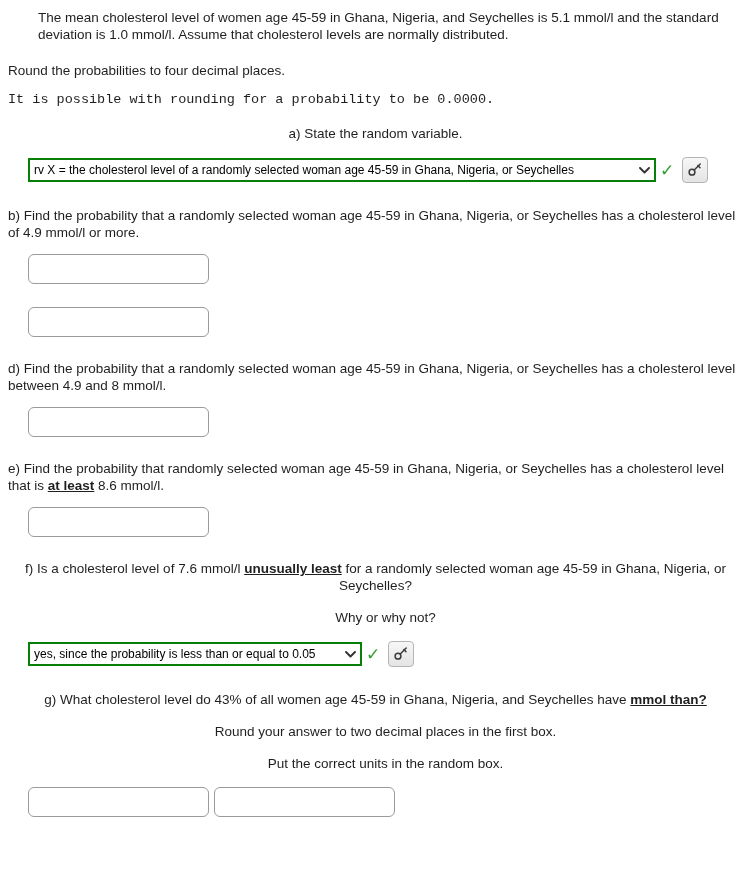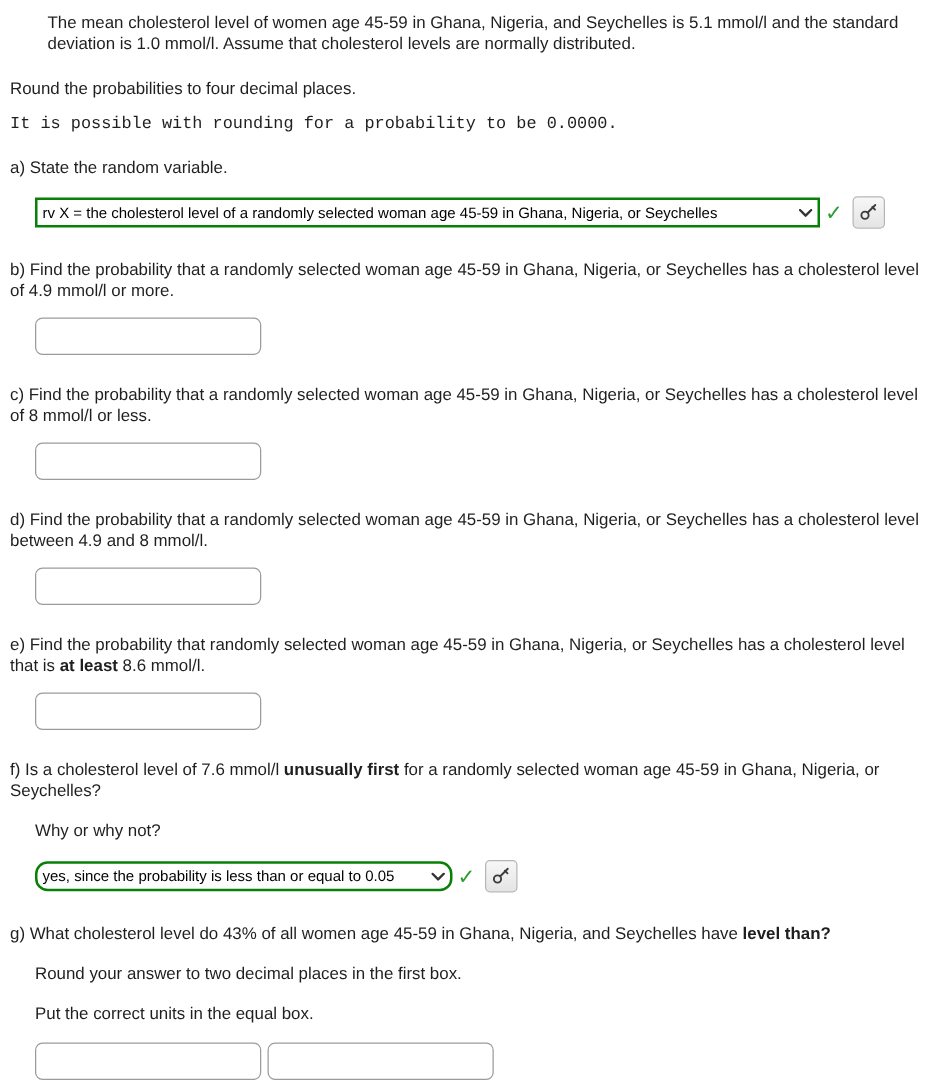--- a/index.html
+++ b/index.html
@@ -9,23 +9,23 @@
     font-family: "Liberation Sans", "DejaVu Sans", sans-serif;
     font-size: 13.5px;
     line-height: 17px;
     color: #1f1f1f;
     padding: 9px 8px 10px 8px;
   }
   p { margin: 0; max-width: 736px; }
   .intro        { margin-bottom: 19px; margin-left: 30px; }
   .note         { margin-bottom: 12px; }
   .note-last    { margin-bottom: 17px; font-family: Liberation Mono, monospace; }
-  .prompt       { margin-bottom: 15px; }
+  .prompt       { margin-bottom: 15px; text-align: center; }
   .prompt-tight { margin-bottom: 13px; }
-  b { font-weight: bold; }
+  b { font-weight: bold; text-decoration: underline; }
 
   .indent { margin-left: 20px; }
 
   .answer-row {
     display: flex;
     align-items: center;
     margin-left: 20px;
     margin-bottom: 24px;
   }
 
@@ -38,21 +38,21 @@
     height: 24px;
     border: 2px solid #088008;
     background: #ffffff;
     padding: 0 4px 0 4px;
     font-size: 12px;
     color: #000000;
     white-space: nowrap;
     cursor: default;
   }
   .select-a { width: 628px; }
-  .select-f { width: 334px; border-radius: 10px; }
+  .select-f { width: 334px; }
   .select-box .chev { flex: 0 0 auto; margin-top: 1px; }
 
   .checkmark {
     color: #2e9e2e;
     font-size: 17px;
     font-weight: bold;
     margin-left: 4px;
     line-height: 1;
   }
 
@@ -122,42 +122,41 @@
 </div>
 
 <div>
   <p class="prompt-tight">b) Find the probability that a randomly selected woman age 45-59 in Ghana, Nigeria, or Seychelles has a cholesterol level of 4.9 mmol/l or more.</p>
   <div class="input-row">
     <input type="text" class="answer-input" value="" style="">
   </div>
 </div>
 
 <div>
-  <p class="prompt-tight">c) Find the probability that a randomly selected woman age 45-59 in Ghana, Nigeria, or Seychelles has a cholesterol level of 8 mmol/l or less.</p>
   <div class="input-row">
     <input type="text" class="answer-input" value="" style="">
   </div>
 </div>
 
 <div>
   <p class="prompt-tight">d) Find the probability that a randomly selected woman age 45-59 in Ghana, Nigeria, or Seychelles has a cholesterol level between 4.9 and 8 mmol/l.</p>
   <div class="input-row">
     <input type="text" class="answer-input" value="" style="">
   </div>
 </div>
 
 <div>
   <p class="prompt-tight"><span>e) Find the probability that randomly selected woman age 45-59 in Ghana, Nigeria, or Seychelles has a cholesterol level that is </span><b>at least</b><span> 8.6 mmol/l.</span></p>
   <div class="input-row">
     <input type="text" class="answer-input" value="" style="">
   </div>
 </div>
 
 <div>
-  <p class="prompt"><span>f) Is a cholesterol level of 7.6 mmol/l </span><b>unusually first</b><span> for a randomly selected woman age 45-59 in Ghana, Nigeria, or Seychelles?</span></p>
+  <p class="prompt"><span>f) Is a cholesterol level of 7.6 mmol/l </span><b>unusually least</b><span> for a randomly selected woman age 45-59 in Ghana, Nigeria, or Seychelles?</span></p>
   <p class="prompt indent">Why or why not?</p>
   <div class="answer-row">
     <div class="select-box select-f">
       <span>yes, since the probability is less than or equal to 0.05</span>
       <span class="chev">
         <svg width="11" height="7" viewBox="0 0 11 7">
             <path d="M1 1 L5.5 5.5 L10 1" fill="none" stroke="#333" stroke-width="1.9" stroke-linecap="round" stroke-linejoin="round"></path>
           </svg>
       </span>
     </div>
@@ -168,20 +167,20 @@
           <circle cx="5" cy="11.2" r="2.9" fill="none" stroke="#3c3c3c" stroke-width="1.5"></circle>
           <path d="M7.2 9 L13.2 3" fill="none" stroke="#3c3c3c" stroke-width="1.5" stroke-linecap="round"></path>
           <path d="M10.9 4.6 L13 6.7" fill="none" stroke="#3c3c3c" stroke-width="1.5" stroke-linecap="round"></path>
         </svg>
       </span>
     </button>
   </div>
 </div>
 
 <div>
-  <p class="prompt"><span>g) What cholesterol level do 43% of all women age 45-59 in Ghana, Nigeria, and Seychelles have </span><b>level than?</b></p>
+  <p class="prompt"><span>g) What cholesterol level do 43% of all women age 45-59 in Ghana, Nigeria, and Seychelles have </span><b>mmol than?</b></p>
   <p class="prompt indent">Round your answer to two decimal places in the first box.</p>
-  <p class="prompt indent">Put the correct units in the equal box.</p>
+  <p class="prompt indent">Put the correct units in the random box.</p>
   <div class="input-row input-row-last">
     <input type="text" class="answer-input" value="" style="">
     <input type="text" class="answer-input" value="" style="">
   </div>
 </div>
 
 </body></html>

